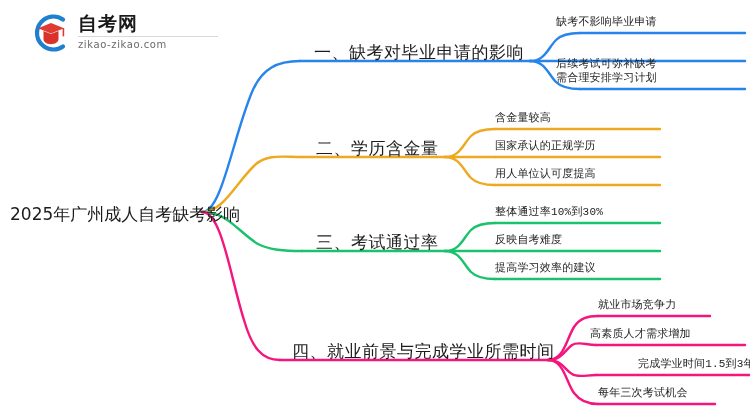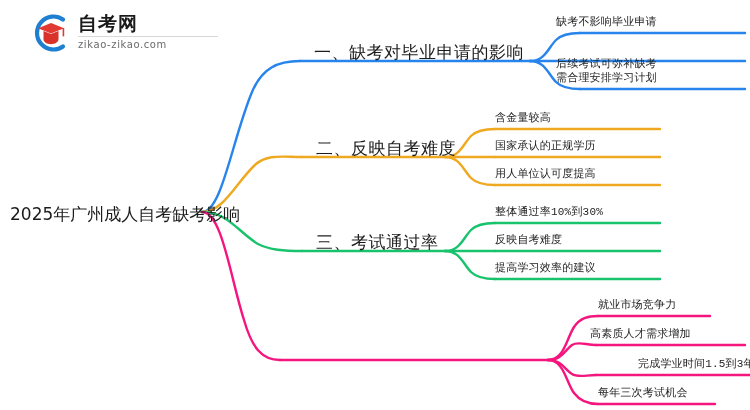--- a/index.html
+++ b/index.html
@@ -151,22 +151,23 @@
       <path d="M598 316 L 710 316" stroke="#F5157E"></path>
       <path d="M596 345 L 745 345" stroke="#F5157E"></path>
       <path d="M596 375 L 750 375" stroke="#F5157E"></path>
       <path d="M598 404 L 715 404" stroke="#F5157E"></path>
     </g>
   </svg>
 
   <div class="node-label" id="root-label">2025年广州成人自考缺考影响</div>
 
   <div class="node-label branch-label" style="left:314px; top:41px;">一、缺考对毕业申请的影响</div>
-  <div class="node-label branch-label" style="left:316px; top:137px;">二、反映自考难度</div>
+  <div class="node-label branch-label" style="left:316px; top:137px;">二、学历含金量</div>
   <div class="node-label branch-label" style="left:316px; top:231px;">三、考试通过率</div>
+  <div class="node-label branch-label" style="left:292px; top:340px;">四、就业前景与完成学业所需时间</div>
 
   <div class="node-label leaf-label" style="left:556px; top:14px;">缺考不影响毕业申请</div>
   <div class="node-label leaf-label" style="left:556px; top:56px;">后续考试可弥补缺考</div>
   <div class="node-label leaf-label" style="left:556px; top:70px;">需合理安排学习计划</div>
 
   <div class="node-label leaf-label" style="left:495px; top:110px;">含金量较高</div>
   <div class="node-label leaf-label" style="left:495px; top:138px;">国家承认的正规学历</div>
   <div class="node-label leaf-label" style="left:495px; top:166px;">用人单位认可度提高</div>
 
   <div class="node-label leaf-label" style="left:495px; top:204px;">整体通过率10%到30%</div>

